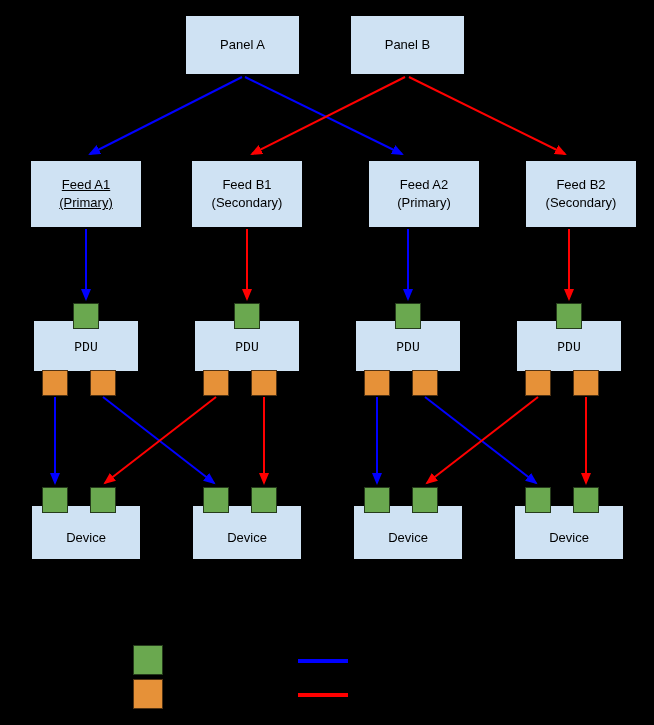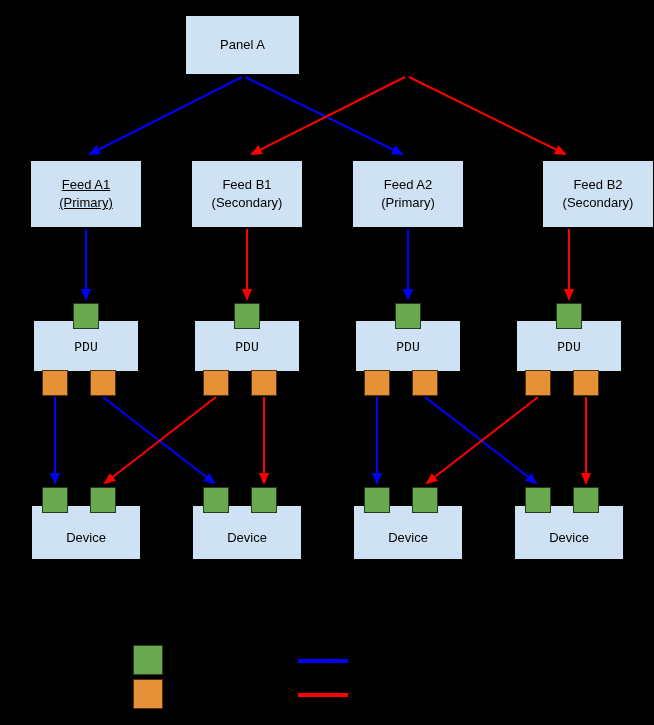--- a/index.html
+++ b/index.html
@@ -60,34 +60,37 @@
   .swatch.orange{background:var(--output-port);}
 </style>
 </head>
 <body>
 
 <div class="canvas">
 
   <div class="node" style="left:185px;top:15px;width:115px;height:60px;">
     <span>Panel A</span>
   </div>
+  <div class="node" style="left:350px;top:15px;width:115px;height:60px;">
+    <span>Panel B</span>
+  </div>
 
   <div class="node" style="left:30px;top:160px;width:112px;height:68px;text-decoration:underline;">
     <span>Feed A1</span>
     <span>(Primary)</span>
   </div>
   <div class="node" style="left:191px;top:160px;width:112px;height:68px;">
     <span>Feed B1</span>
     <span>(Secondary)</span>
   </div>
-  <div class="node" style="left:352px;top:160px;width:112px;height:68px;">
+  <div class="node" style="left:368px;top:160px;width:112px;height:68px;">
     <span>Feed A2</span>
     <span>(Primary)</span>
   </div>
-  <div class="node" style="left:542px;top:160px;width:112px;height:68px;">
+  <div class="node" style="left:525px;top:160px;width:112px;height:68px;">
     <span>Feed B2</span>
     <span>(Secondary)</span>
   </div>
 
   <div class="node pdu" style="left:33px;top:320px;width:106px;height:52px;">
     <span>PDU</span>
   </div>
   <div class="node pdu" style="left:194px;top:320px;width:106px;height:52px;">
     <span>PDU</span>
   </div>

